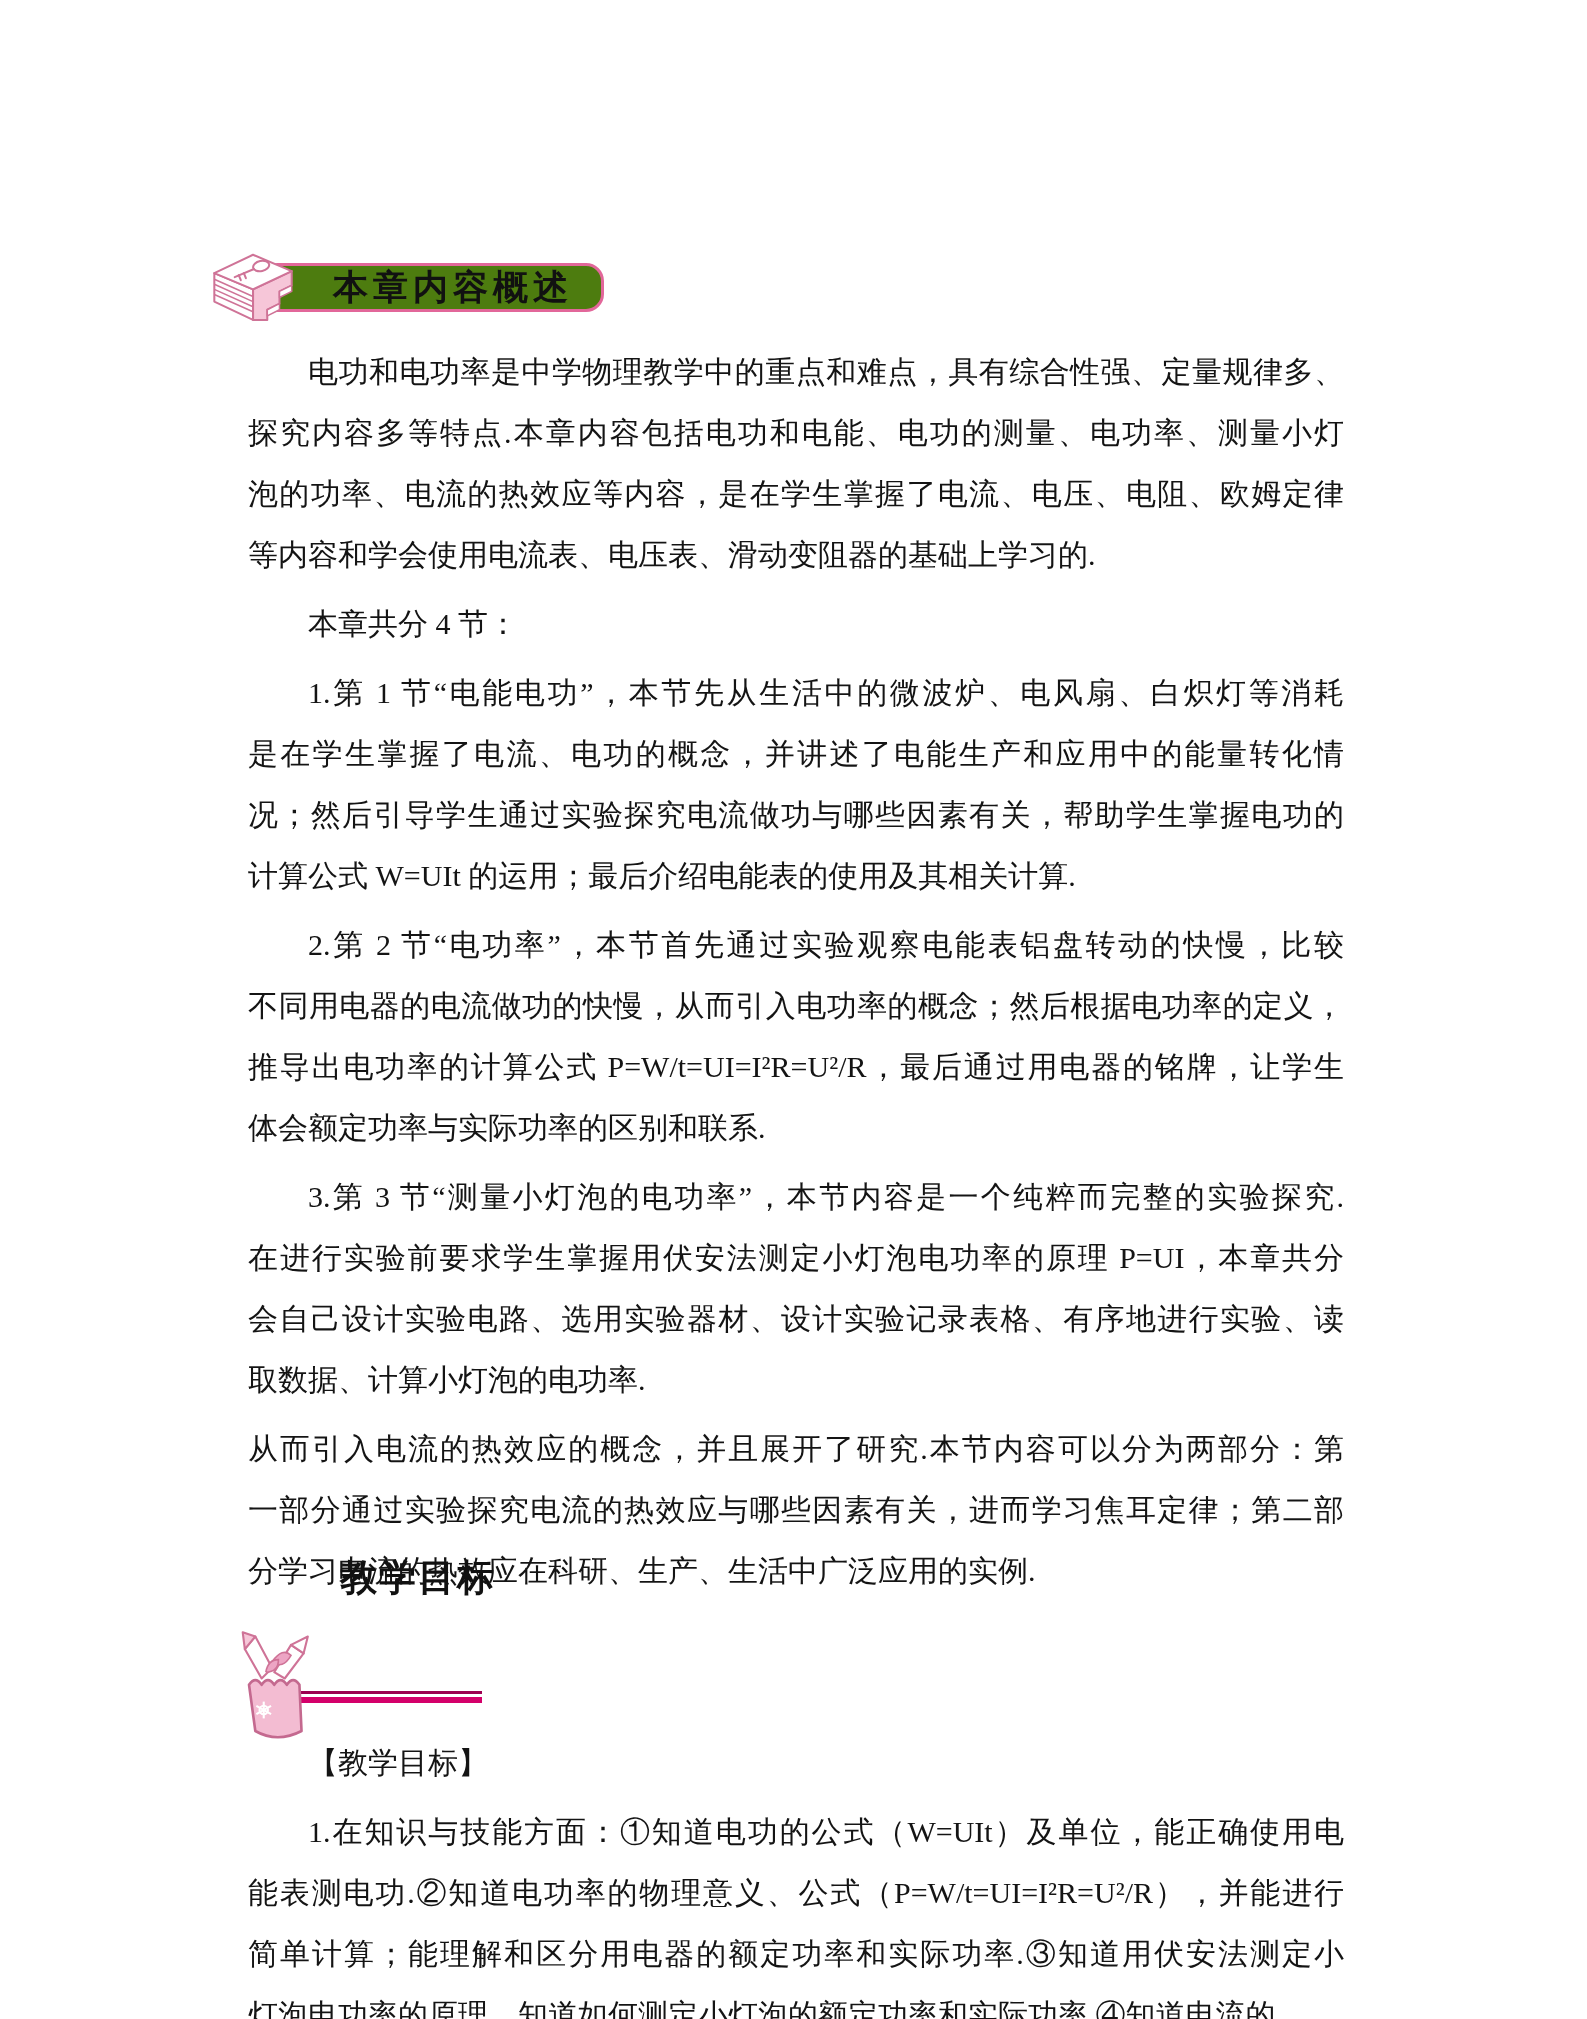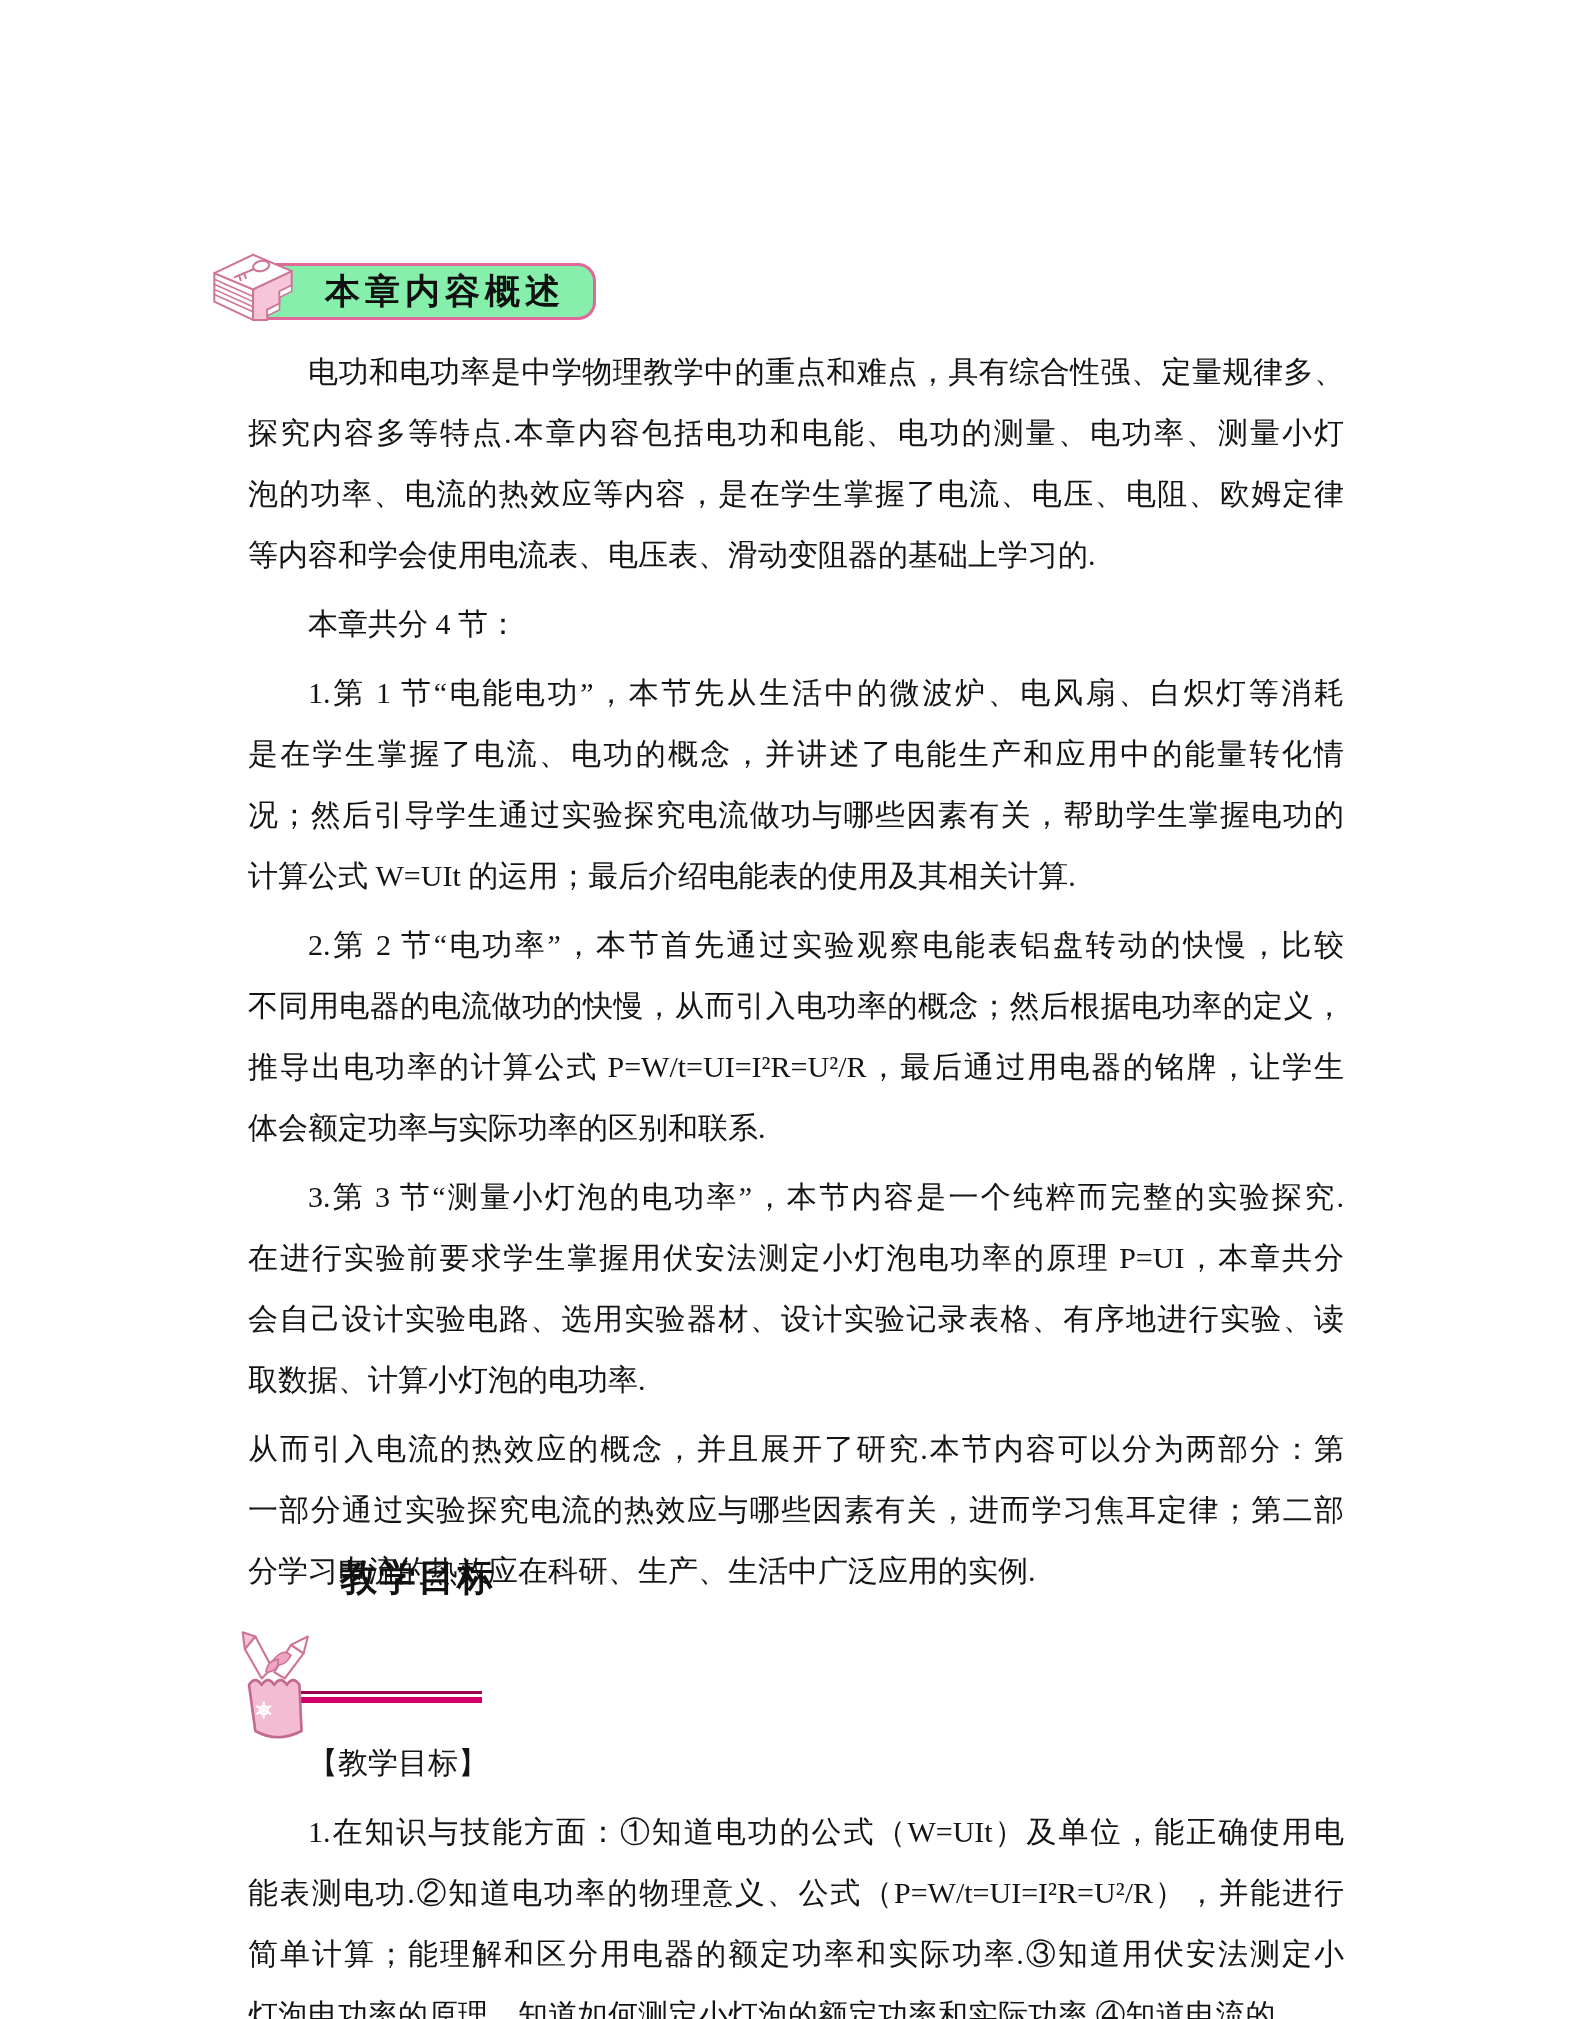--- a/index.html
+++ b/index.html
@@ -9,22 +9,22 @@
     font-family:"Liberation Serif","DejaVu Serif",serif;
     color:#141414;
   }
   .doc-title {
     position:absolute; left:240px; top:110px; width:1110px;
     text-align:center; font-size:43px; font-weight:700; letter-spacing:2px;
     color:#000;
   }
   
   .banner1-pill {
-    position:absolute; left:252px; top:263px; width:344px; height:57px;
-    border:3px solid #e2679a; border-radius:18px; background:#86efac;
+    position:absolute; left:260px; top:263px; width:344px; height:49px;
+    border:3px solid #e2679a; border-radius:18px; background:#4d7c0f;
     box-sizing:border-box; display:flex; align-items:center;
     padding-left:70px; z-index:1;
   }
   .banner1-pill .banner-label {
     font-family:"Liberation Sans","DejaVu Sans",sans-serif;
     font-weight:900; font-size:35px; letter-spacing:5px; color:#111;
     white-space:nowrap;
   }
   .banner-icon1 { position:absolute; left:196px; top:246px; z-index:2; }
   

